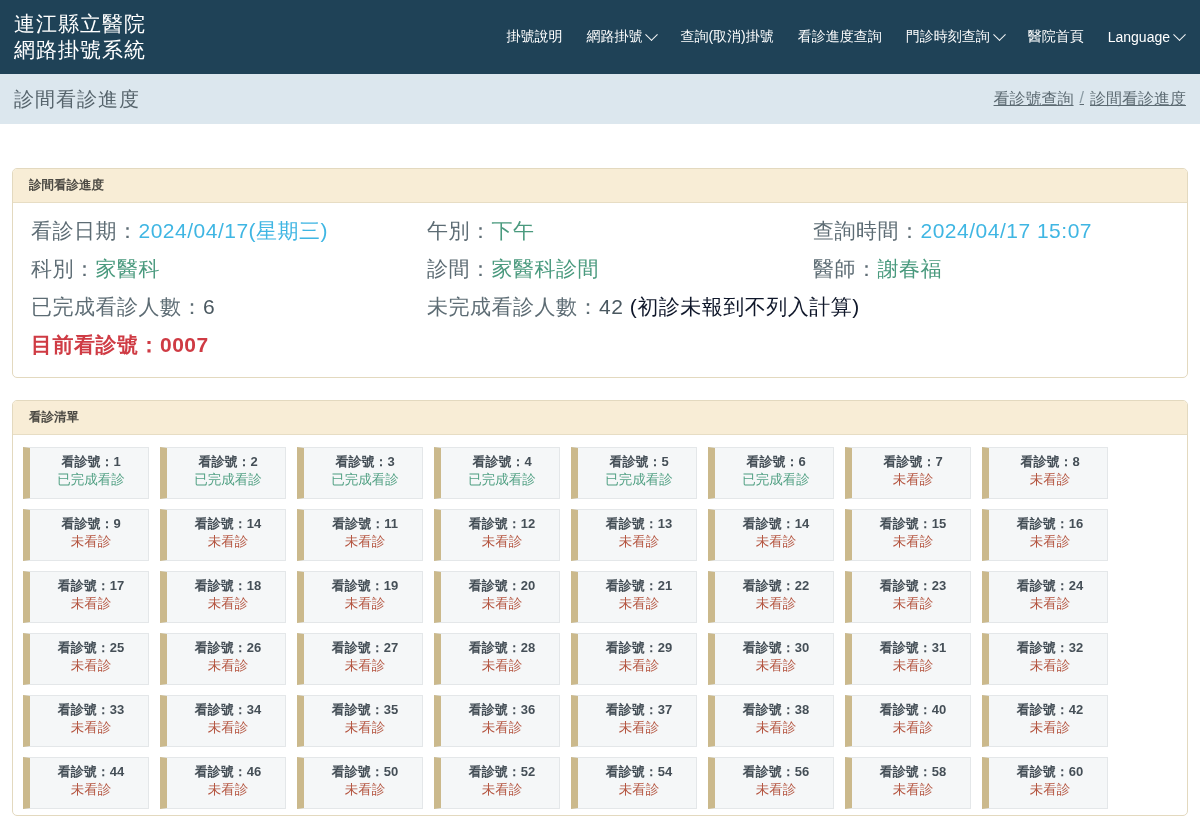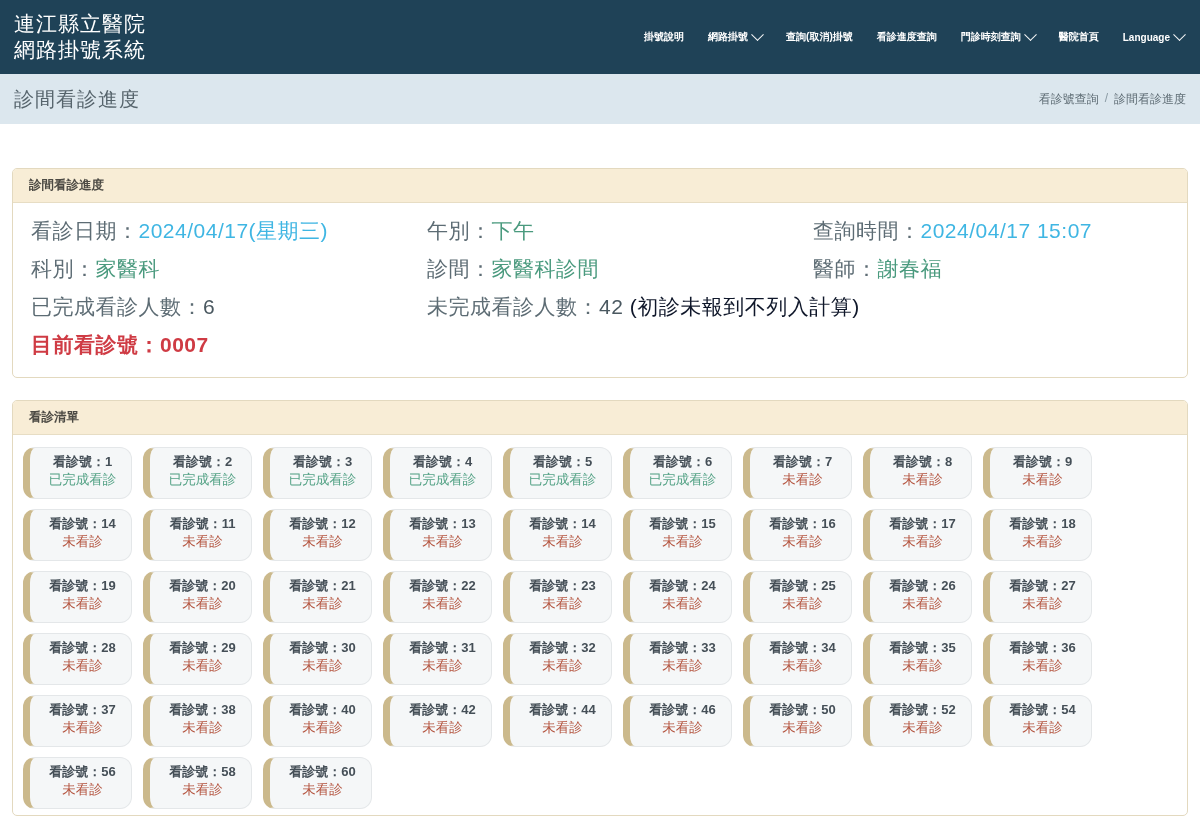--- a/index.html
+++ b/index.html
@@ -29,22 +29,22 @@
   }
   .brand-line { display: block; }
   .nav-links {
     margin-left: auto;
     display: flex;
     align-items: center;
     gap: 0px;
   }
   .nav-item {
     color: #ffffff;
-    font-size: 10px;
-    font-weight: bold;
+    font-size: 14px;
+    font-weight: normal;
     padding: 8px 12px;
     white-space: nowrap;
     cursor: pointer;
     display: inline-flex;
     align-items: center;
     gap: 5px;
   }
   .nav-item:last-child { padding-right: 0; }
   .caret {
     display: inline-block;
@@ -63,25 +63,26 @@
     align-items: center;
     padding: 0 14px;
   }
   .page-title {
     font-size: 20px;
     color: #56646c;
     letter-spacing: 1px;
   }
   .crumb {
     margin-left: auto;
-    font-size: 12px;
+    font-size: 16px;
     color: #5d6b73;
     display: flex;
     align-items: flex-start;
     gap: 6px;
+    text-decoration: underline;
   }
   .crumb-sep { color: #8a9aa3; }
 
   
   .content { padding: 0 12px; }
   .spacer-top { height: 44px; }
 
   .panel {
     border: 1px solid #e3d9bf;
     border-radius: 5px;
@@ -122,26 +123,26 @@
   .row-red { color: #cf3b44; font-weight: bold; }
 
   
   .list-body { padding: 12px 10px 6px 10px; }
   .card-grid {
     display: flex;
     flex-wrap: wrap;
     gap: 10px 11px;
   }
   .qcard {
-    width: 109px;
+    width: 126px;
     min-height: 52px;
     background: #f5f7f8;
     border: 1px solid #e4e7e9;
     border-left: 7px solid #cbb98c;
-    border-radius: 12px;
+    border-radius: 0;
     padding: 5px 0 6px 4px;
     text-align: center;
     line-height: 1.35;
   }
   .qcard .qnum {
     font-size: 13px;
     color: #454f57;
     font-weight: bold;
     white-space: nowrap;
   }

